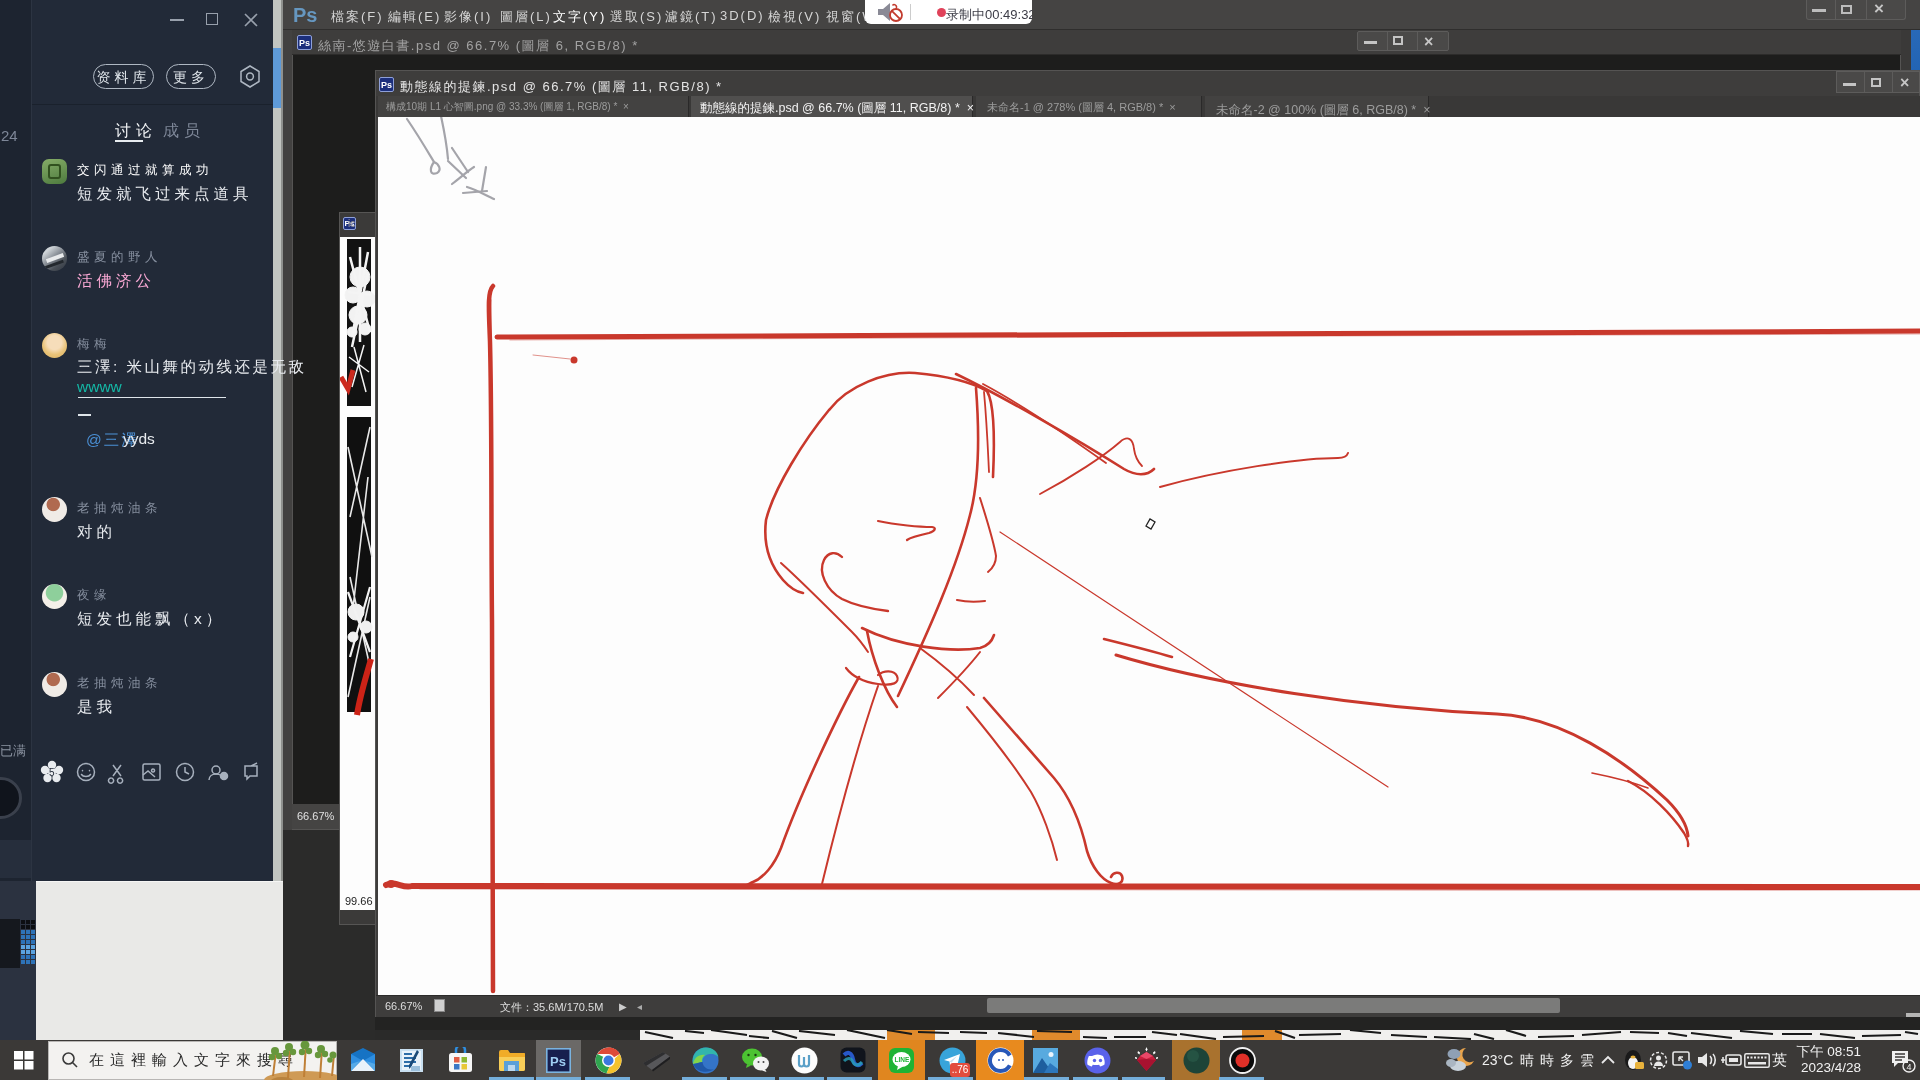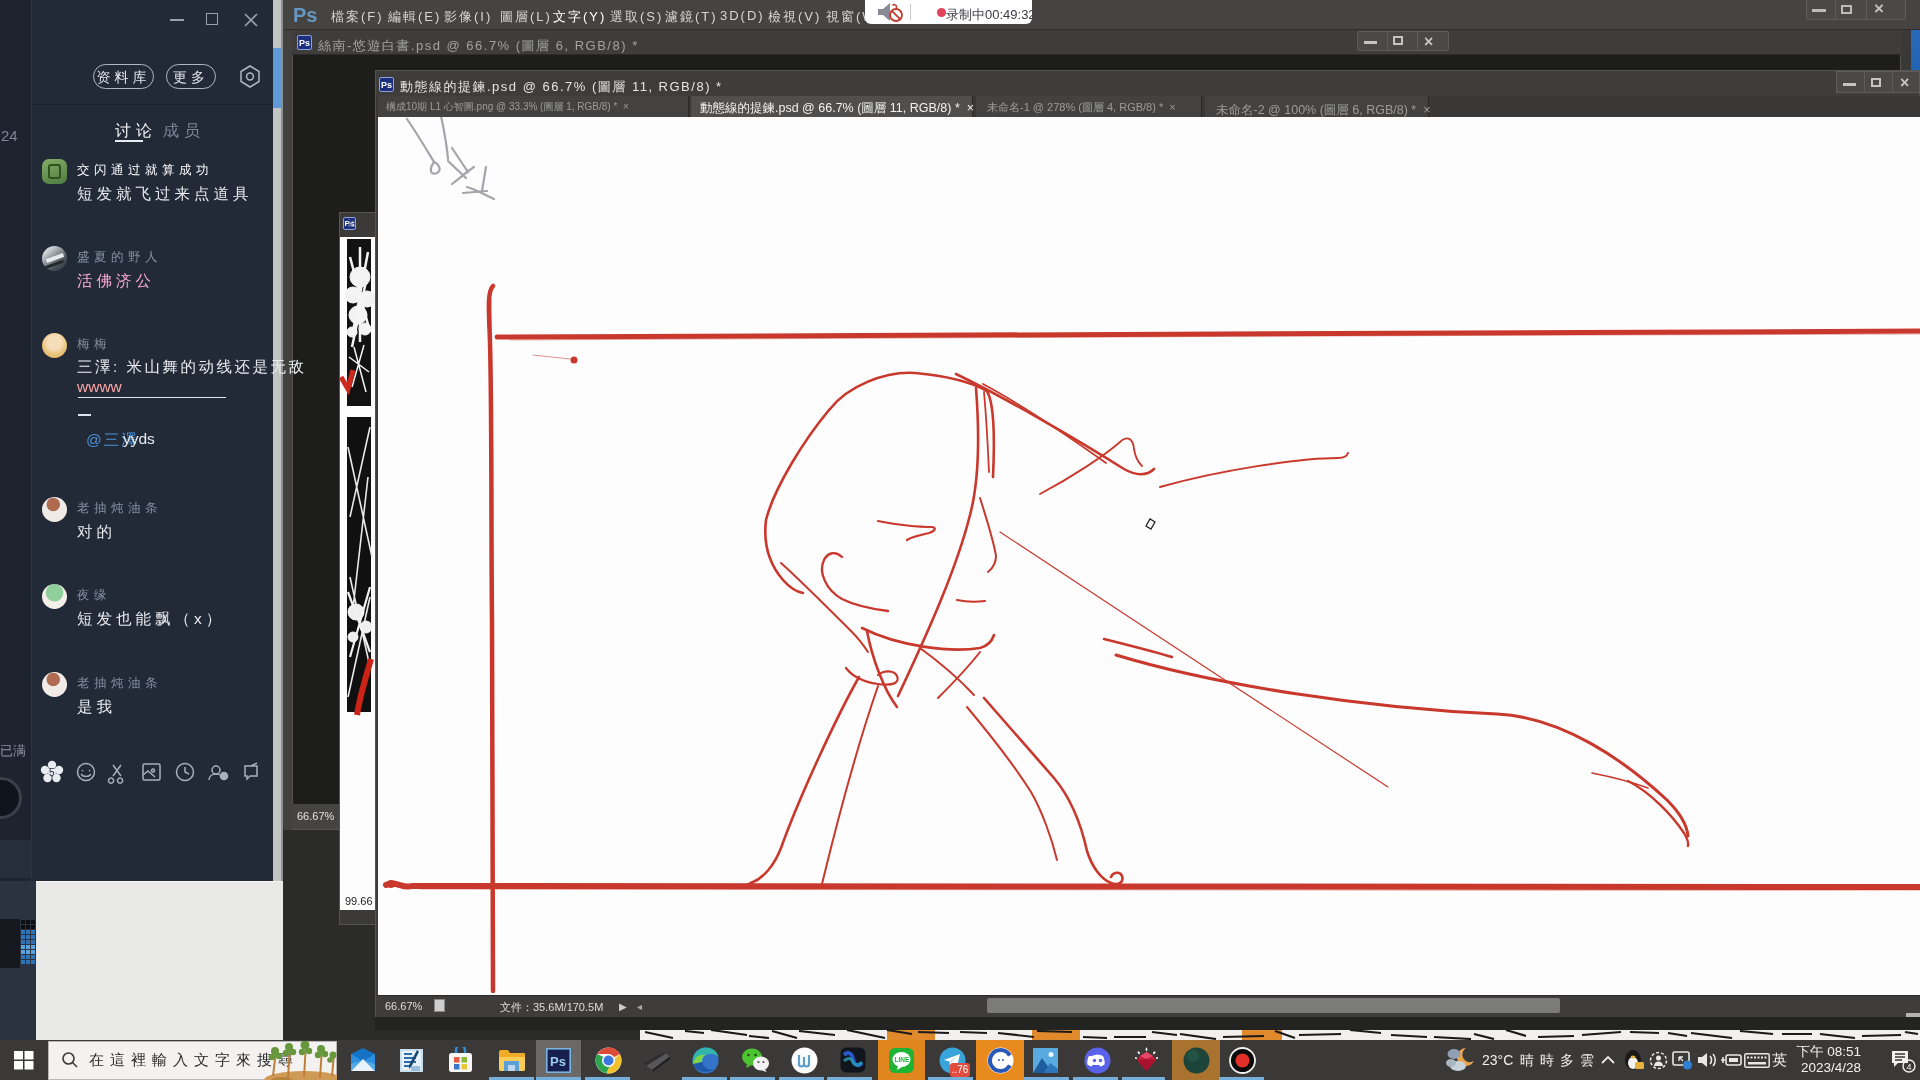--- a/index.html
+++ b/index.html
@@ -268,21 +268,21 @@
 <div class="abs" style="left:42px;top:246px;width:25px;height:25px;border-radius:50%;background:linear-gradient(140deg,#cfd4d8 20%,#8a9098 45%,#4a5058 70%,#303640);overflow:hidden">
     <div style="position:absolute;left:4px;top:10px;width:18px;height:4px;background:#e8eaec;transform:rotate(-20deg)"></div>
     <div style="position:absolute;left:2px;top:17px;width:20px;height:3px;background:#23282e;transform:rotate(-20deg)"></div>
   </div>
 <div class="abs" style="left:77px;top:249px;font-size:12.5px;color:#868f9f;letter-spacing:4.5px">盛夏的野人</div>
 <div class="abs" style="left:77px;top:271px;font-size:15.5px;color:#f9a8d4;letter-spacing:4px">活佛济公</div>
 
 <div class="abs" style="left:42px;top:333px;width:25px;height:25px;border-radius:50%;background:radial-gradient(circle at 50% 38%,#f6ddba 35%,#e9c379 60%,#d9b05e)"></div>
 <div class="abs" style="left:77px;top:336px;font-size:12.5px;color:#868f9f;letter-spacing:4.5px">梅梅</div>
 <div class="abs" style="left:77px;top:357px;font-size:15.5px;color:#e8ebef;letter-spacing:2.5px">三澤: 米山舞的动线还是无敌</div>
-<div class="abs" style="left:77px;top:378px;font-size:15.5px;color:#fca5a5">wwww</div>
+<div class="abs" style="left:77px;top:378px;font-size:15.5px;color:#14b8a6">wwww</div>
 <div class="abs" style="left:78px;top:397px;width:148px;height:1px;background:#dfe5ea"></div>
 <div class="abs" style="left:78px;top:414px;width:13px;height:2px;background:#dfe5ea"></div>
 <div class="abs" style="left:86px;top:430px;font-size:15.5px;color:#4a8fd4;letter-spacing:2px">@三澤</div>
 <div class="abs" style="left:123px;top:430px;font-size:15.5px;color:#e8ebef">yyds</div>
 
 <div class="abs" style="left:42px;top:497px;width:25px;height:25px;border-radius:50%;background:radial-gradient(circle at 45% 30%,#b06a50 28%,#f0ebe6 32%)"></div>
 <div class="abs" style="left:77px;top:500px;font-size:12.5px;color:#868f9f;letter-spacing:4.5px">老抽炖油条</div>
 <div class="abs" style="left:77px;top:522px;font-size:15.5px;color:#e8ebef;letter-spacing:4px">对的</div>
 
 <div class="abs" style="left:42px;top:584px;width:25px;height:25px;border-radius:50%;background:radial-gradient(circle at 50% 35%,#8ecf9b 40%,#f4efe8 45%)"></div>

